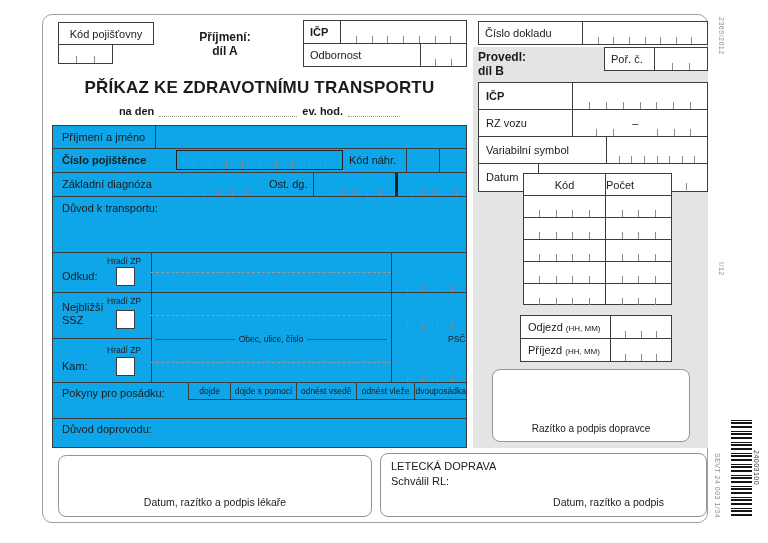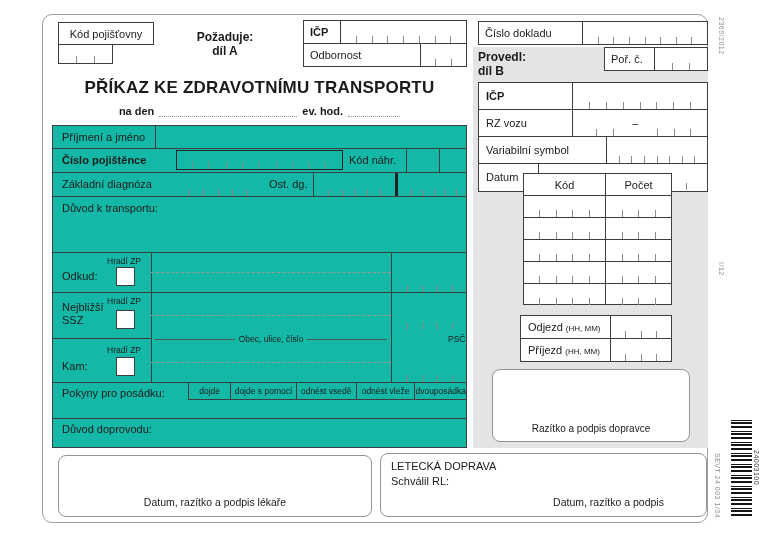--- a/index.html
+++ b/index.html
@@ -57,21 +57,21 @@
   </div>
   <div class="abs bx" style="left:58px; top:44px; width:55px; height:20px;">
     <div class="comb">
         <i></i>
         <i></i>
         <i></i>
       </div>
   </div>
 
   <div class="abs" style="left:175px; top:30px; width:100px; text-align:center; font-weight:bold; font-size:12px; line-height:14px;">
-    <div>Požaduje:</div>
+    <div>Příjmení:</div>
     <div>díl A</div>
   </div>
 
   <div class="abs bx" style="left:303px; top:20px; width:164px; height:47px;">
     <div style="display:flex; height:23px; border-bottom:1px solid #3d3d3d;">
       <div style="width:37px; border-right:1px solid #3d3d3d; display:flex; align-items:center; padding-left:6px;">
         <span class="lbl-b">IČP</span>
       </div>
       <div style="flex:1;">
           <div class="comb">
@@ -102,21 +102,21 @@
 
   <div class="abs" style="left:52px; top:78px; width:415px; text-align:center; font-weight:bold; font-size:17px; letter-spacing:.2px;">PŘÍKAZ KE ZDRAVOTNÍMU TRANSPORTU</div>
 
   <div class="abs" style="left:52px; top:105px; width:415px; display:flex; justify-content:center; align-items:flex-end; gap:5px;">
     <span style="font-weight:bold; font-size:11px;">na den</span>
     <span class="dotline" style="width:138px;"></span>
     <span style="font-weight:bold; font-size:11px;">ev. hod.</span>
     <span class="dotline" style="width:52px;"></span>
   </div>
 
-  <div class="abs" style="left:52px; top:125px; width:415px; height:323px; border:1.4px solid #3d3d3d; background:#14b8a6;">
+  <div class="abs" style="left:52px; top:125px; width:415px; height:323px; border:1.4px solid #3d3d3d; background:#0ea5e9;">
 
     <div class="row" style="height:23px; display:flex;">
       <div style="width:103px; border-right:1px solid #3d3d3d; display:flex; align-items:center; padding-left:9px;">
         <span class="lbl">Příjmení a jméno</span>
       </div>
       <div style="flex:1;"></div>
     </div>
 
     <div class="row" style="height:24px;">
       <span class="lbl-b abs" style="left:9px; top:5px;">Číslo pojištěnce</span>
@@ -370,21 +370,21 @@
           </div>
         </div>
     </div>
   </div>
 
   <div class="abs bx" style="left:523px; top:173px; width:149px; height:132px;">
     <div style="display:flex; height:22px; border-bottom:1px solid #3d3d3d;">
       <div style="width:82px; border-right:1px solid #3d3d3d; display:flex; align-items:center; justify-content:center;">
         <span class="lbl">Kód</span>
       </div>
-      <div style="flex:1; display:flex; align-items:center; justify-content:center;">
+      <div style="flex:1; display:flex; align-items:center; justify-content:flex-start;">
         <span class="lbl">Počet</span>
       </div>
     </div>
     <div style="display:flex; height:22px; border-bottom:1px solid #3d3d3d;">
       <div style="width:82px; border-right:1px solid #3d3d3d;">
           <div class="comb">
             <i></i>
             <i></i>
             <i></i>
             <i></i>

